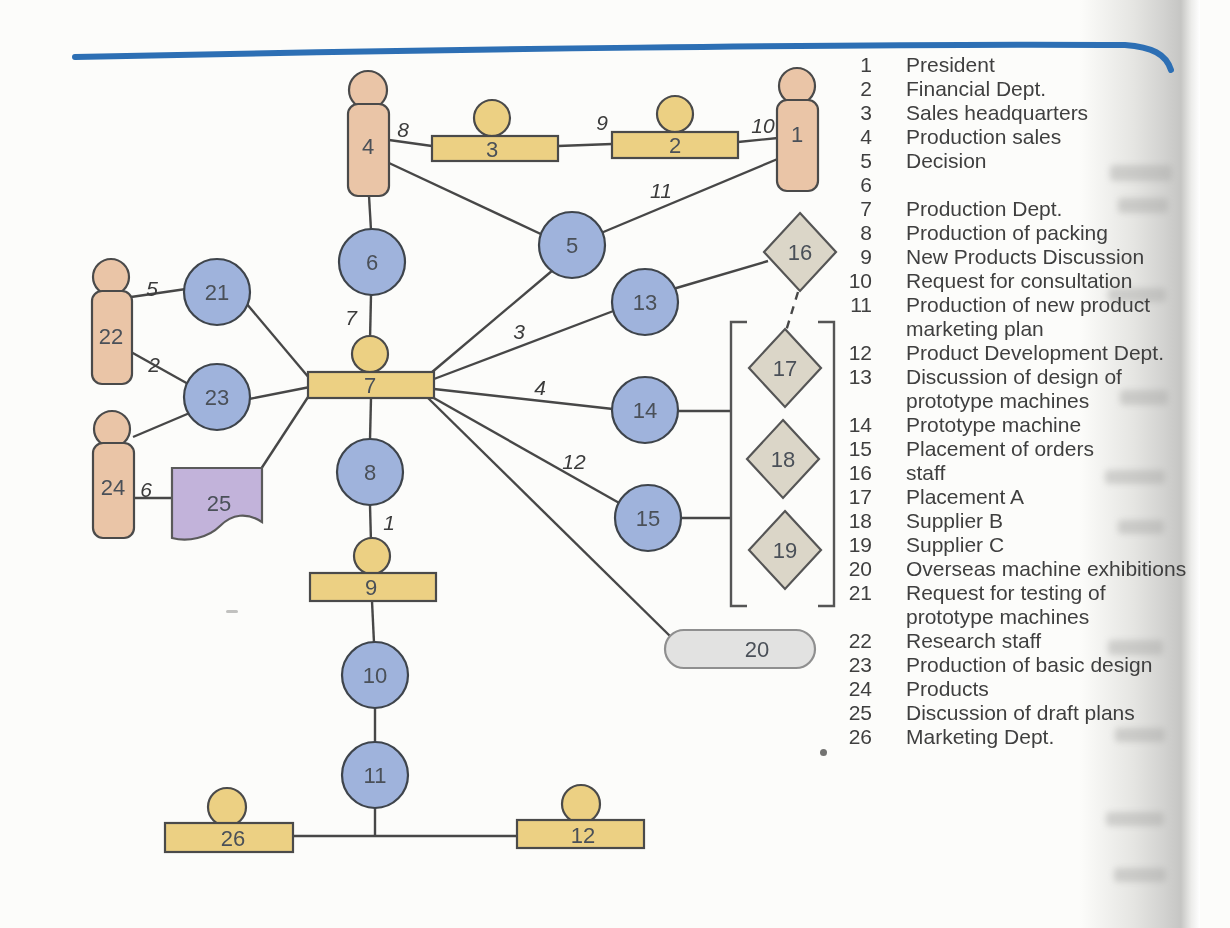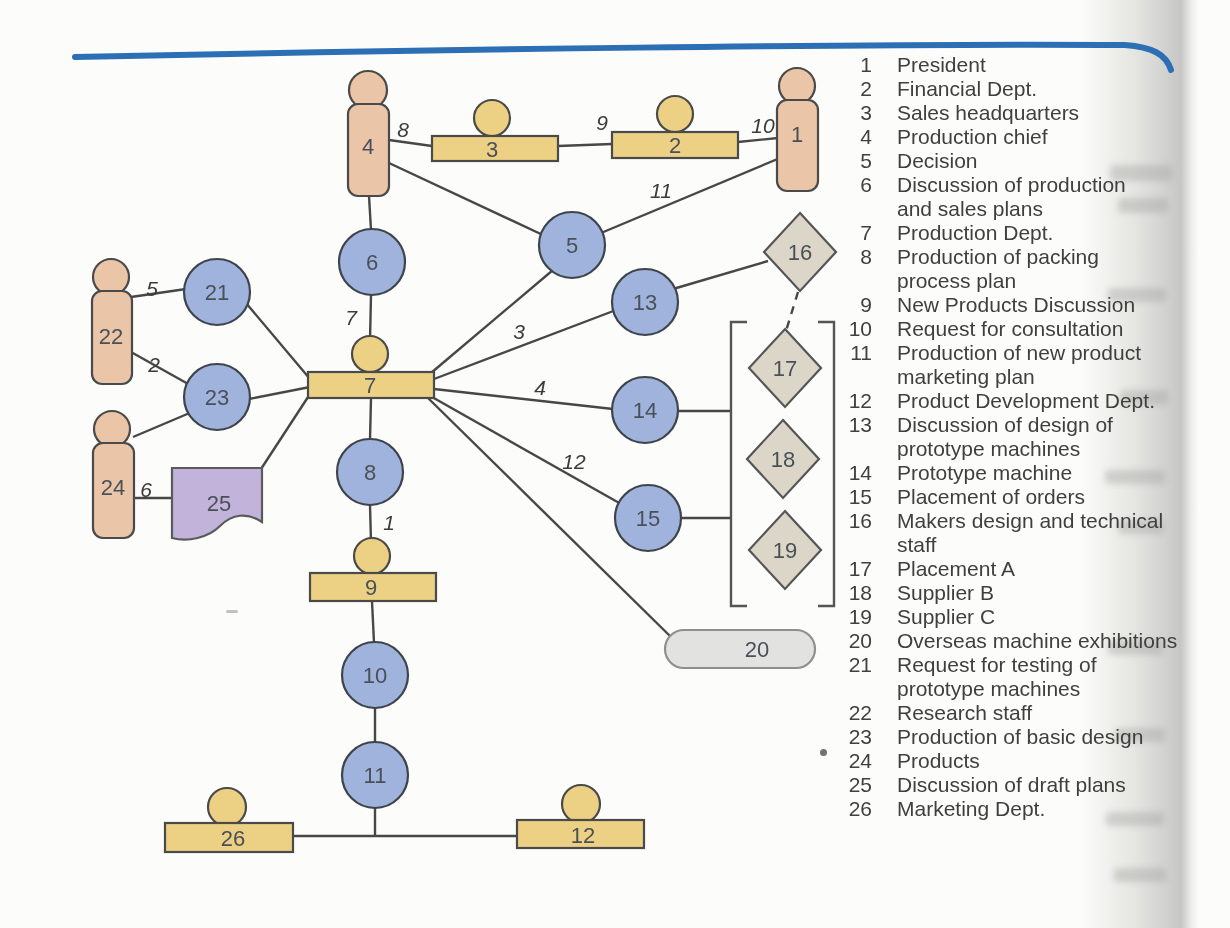--- a/index.html
+++ b/index.html
@@ -22,21 +22,21 @@
   .circle-fill{fill:#9fb3dc;stroke:#3e444b;stroke-width:2.2;}
   .diamond-fill{fill:#dbd6c8;stroke:#555555;stroke-width:2.2;}
   .doc-fill{fill:#c2b3da;stroke:#5a5a5a;stroke-width:2.2;}
   .stadium-fill{fill:#e2e2e1;stroke:#8f8f8f;stroke-width:2.2;}
   .bracket{stroke:#555555;stroke-width:2.4;fill:none;}
   
   #legend{position:absolute;left:842px;top:53px;width:350px;color:#3f3f3f;
           font-size:21px;line-height:24px;}
   .lg-row{display:flex;align-items:flex-start;}
   .lg-num{width:30px;text-align:right;flex:0 0 30px;}
-  .lg-text{margin-left:25px;}
+  .lg-text{margin-left:34px;}
   
   #dot-artifact{position:absolute;left:820px;top:749px;width:7px;height:7px;border-radius:50%;
                 background:#5a5a58;opacity:.85;}
   #dash-artifact{position:absolute;left:226px;top:610px;width:12px;height:3px;background:#9a9a98;
                  opacity:.6;border-radius:2px;}
 </style>
 </head>
 <body>
 
 <div id="page">
@@ -251,47 +251,42 @@
       </div>
     <div class="lg-row">
         <div class="lg-num">3</div>
         <div class="lg-text">
           <div>Sales headquarters</div>
         </div>
       </div>
     <div class="lg-row">
         <div class="lg-num">4</div>
         <div class="lg-text">
-          <div>Production chief</div>
+          <div>Production sales</div>
         </div>
       </div>
     <div class="lg-row">
         <div class="lg-num">5</div>
         <div class="lg-text">
           <div>Decision</div>
         </div>
       </div>
     <div class="lg-row">
         <div class="lg-num">6</div>
-        <div class="lg-text">
-          <div>Discussion of production</div>
-          <div>and sales plans</div>
-        </div>
       </div>
     <div class="lg-row">
         <div class="lg-num">7</div>
         <div class="lg-text">
           <div>Production Dept.</div>
         </div>
       </div>
     <div class="lg-row">
         <div class="lg-num">8</div>
         <div class="lg-text">
           <div>Production of packing</div>
-          <div>process plan</div>
         </div>
       </div>
     <div class="lg-row">
         <div class="lg-num">9</div>
         <div class="lg-text">
           <div>New Products Discussion</div>
         </div>
       </div>
     <div class="lg-row">
         <div class="lg-num">10</div>
@@ -327,21 +322,20 @@
       </div>
     <div class="lg-row">
         <div class="lg-num">15</div>
         <div class="lg-text">
           <div>Placement of orders</div>
         </div>
       </div>
     <div class="lg-row">
         <div class="lg-num">16</div>
         <div class="lg-text">
-          <div>Makers design and technical</div>
           <div>staff</div>
         </div>
       </div>
     <div class="lg-row">
         <div class="lg-num">17</div>
         <div class="lg-text">
           <div>Placement A</div>
         </div>
       </div>
     <div class="lg-row">

